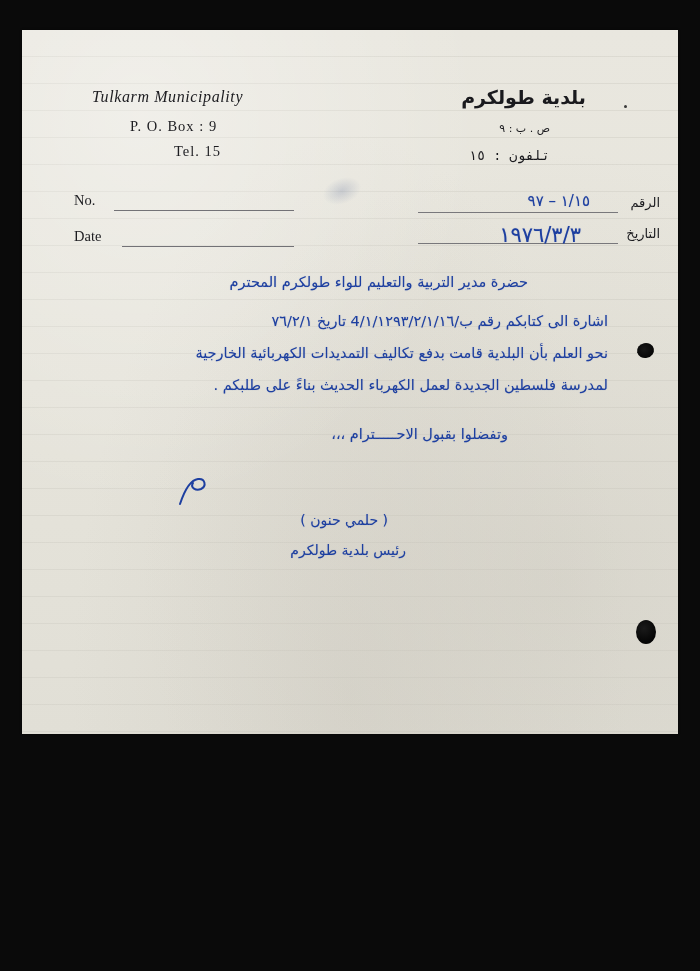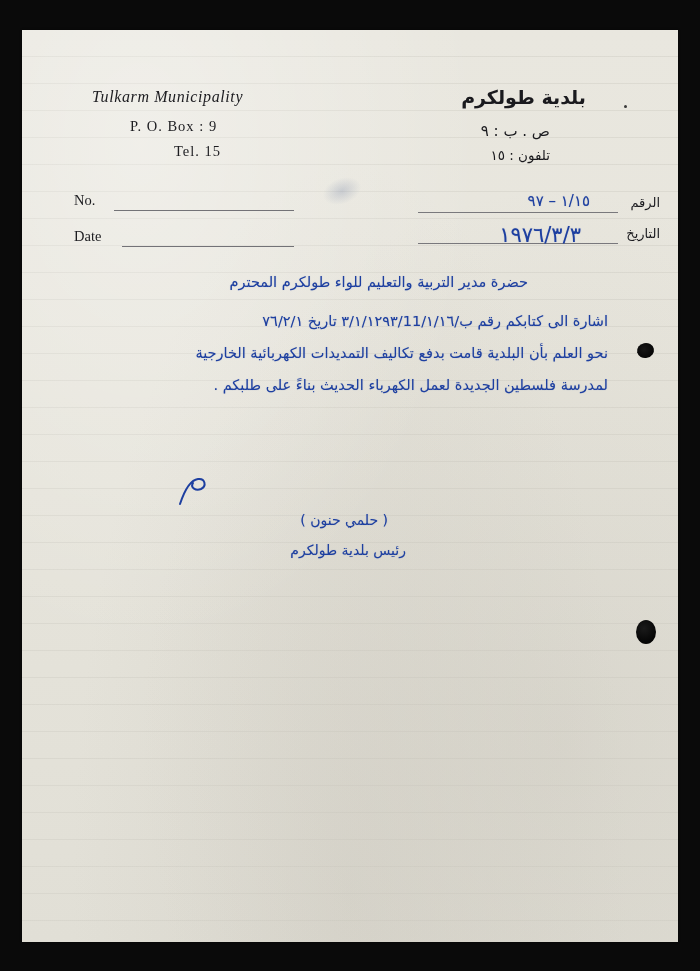--- a/index.html
+++ b/index.html
@@ -19,21 +19,21 @@
     width: 700px;
     height: 971px;
     background: #0a0a0a;
   }
   
   #paper {
     position: absolute;
     left: 22px;
     top: 30px;
     width: 656px;
-    height: 912px;
+    height: 704px;
     background:
       linear-gradient(to bottom, #e9e7df 0%, #e7e5dc 40%, #e4e2d9 70%, #e1dfd6 100%);
     box-shadow: 0 0 2px rgba(0,0,0,0.5);
   }
   
   #rules {
     position: absolute;
     left: 0; top: 0; right: 0; bottom: 0;
     background-image: repeating-linear-gradient(
       to bottom,
@@ -70,22 +70,22 @@
 
   .lh-ar {
     position: absolute;
     color: #1a1a1e;
     direction: rtl;
     text-align: right;
     font-family: "DejaVu Sans", sans-serif;
     white-space: nowrap;
   }
   #lh-ar-name { right: 92px; top: 56px; font-size: 19px; font-weight: 700; letter-spacing: 0.5px;}
-  #lh-ar-box  { right: 128px; top: 92px; font-size: 15px; letter-spacing: 0.5px;}
-  #lh-ar-tel  { right: 128px; top: 117px; font-size: 13.5px; letter-spacing: 0.5px;}
+  #lh-ar-box  { right: 128px; top: 92px; font-size: 11px; letter-spacing: 0.5px;}
+  #lh-ar-tel  { right: 128px; top: 117px; font-size: 13.5px; letter-spacing: 0.5px; font-family: Liberation Mono, monospace;}
 
   
   .field-en {
     position: absolute;
     color: #1c1c20;
     font-family: "Liberation Serif", serif;
     font-size: 14.5px;
     white-space: nowrap;
   }
   #f-no   { left: 52px; top: 162px; }
@@ -206,23 +206,24 @@
     <div class="field-ar" id="f-raqm">الرقم</div>
     <div class="rule-ar" id="rule-raqm"></div>
 
     <div class="field-ar" id="f-tarikh">التاريخ</div>
     <div class="rule-ar" id="rule-tarikh"></div>
 
     <div class="ink" id="hw-no">١/١٥ – ٩٧</div>
     <div class="ink" id="hw-date">١٩٧٦/٣/٣</div>
 
     <div class="ink" id="hw-salutation">حضرة مدير التربية والتعليم للواء طولكرم المحترم</div>
-    <div class="ink" id="hw-l1">اشارة الى كتابكم رقم ب/٣/١/١٢٩٣/11/١/١٦ تاريخ ٧٦/٢/١</div>
+    <div class="ink" id="hw-l1">اشارة الى كتابكم رقم ب/4/١/١٢٩٣/٢/١/١٦ تاريخ ٧٦/٢/١</div>
     <div class="ink" id="hw-l2">نحو العلم بأن البلدية قامت بدفع تكاليف التمديدات الكهربائية الخارجية</div>
     <div class="ink" id="hw-l3">لمدرسة فلسطين الجديدة لعمل الكهرباء الحديث بناءً على طلبكم .</div>
+    <div class="ink" id="hw-closing">وتفضلوا بقبول الاحـــــترام ،،،</div>
 
     <div id="signature-mark">
       <svg viewBox="0 0 40 34" width="40" height="34" aria-hidden="true">
         <path d="M6 30 C 10 18, 16 6, 24 5 C 31 4, 33 12, 27 15 C 22 17, 16 14, 19 9" fill="none" stroke="#1d3fa0" stroke-width="2" stroke-linecap="round"></path>
       </svg>
     </div>
     <div class="ink" id="hw-sig-name">( حلمي حنون )</div>
     <div class="ink" id="hw-sig-title">رئيس بلدية طولكرم</div>
 
     <div class="blot" id="blot-2"></div>

